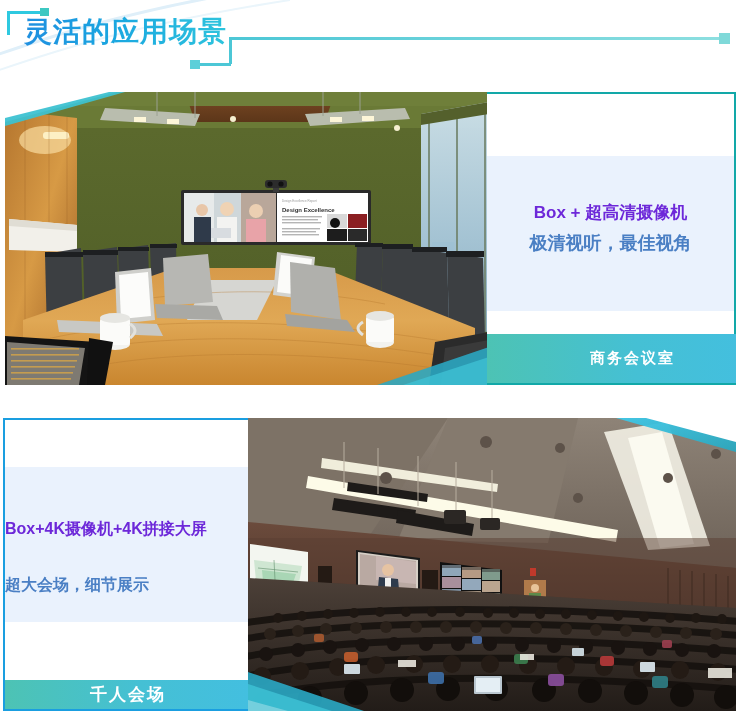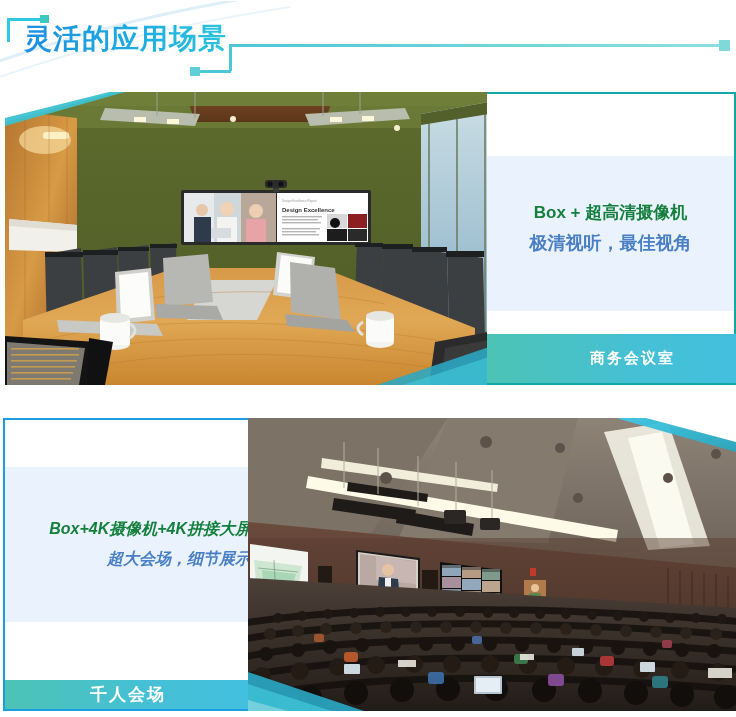--- a/index.html
+++ b/index.html
@@ -6,21 +6,21 @@
   body{
     width:736px;height:717px;
     background:#ffffff;
     font-family:"Liberation Sans","DejaVu Sans",sans-serif;
     overflow:hidden;
     position:relative;
   }
 
   
   .header{
-    position:absolute;left:0;top:0;width:736px;height:88px;margin-top:7px;
+    position:absolute;left:0;top:0;width:736px;height:88px;
   }
   .header-swoosh{
     position:absolute;left:-10px;top:-6px;width:300px;height:100px;
     overflow:hidden;pointer-events:none;
   }
   .header-title{
     position:absolute;left:24px;top:13px;
     font-size:28px;font-weight:bold;letter-spacing:1px;
     background:linear-gradient(90deg,#1f8fe0 0%,#1aa7e0 45%,#2ec4dd 100%);
     -webkit-background-clip:text;background-clip:text;
@@ -83,37 +83,37 @@
     border-left:2px solid #1a9ee0;
     border-bottom:2px solid #1a9ee0;
     box-sizing:border-box;
   }
   .c2-panel-band{
     position:absolute;left:0px;top:47px;width:100%;height:155px;
     background:#eaf2fd;
   }
   .c2-text{
     position:absolute;left:0;top:94px;width:100%;
-    text-align:right;line-height:30px;font-style:italic;
+    text-align:left;line-height:30px;
   }
   .c2-footer{
     position:absolute;left:0px;bottom:0px;width:246px;height:29px;
     background:linear-gradient(90deg,#4dc3b4 0%,#45c0d4 55%,#43bfe0 100%);
     color:#ffffff;font-size:17px;font-weight:bold;letter-spacing:2px;
     display:flex;align-items:center;justify-content:center;
   }
   .c2-photo{
     position:absolute;left:248px;top:0px;width:488px;height:293px;
     overflow:hidden;
   }
 
-  .line-green{color:#15803d;font-size:17px;font-weight:bold;display:block;white-space:nowrap;}
+  .line-green{color:#6d28d9;font-size:17px;font-weight:bold;display:block;white-space:nowrap;}
   .line-blue{color:#4a7fc4;font-size:18px;font-weight:bold;display:block;white-space:nowrap;}
   .c2-text .line-green{font-size:16px;}
-  .c2-text .line-blue{font-size:16px;}
+  .c2-text .line-blue{font-size:16px;margin-top:26px;}
 
   svg.photo{display:block;width:100%;height:100%;}
 </style>
 </head>
 <body>
 
 <div class="header">
 
   <div class="header-swoosh">
     <svg width="300" height="100" viewBox="0 0 300 100">

